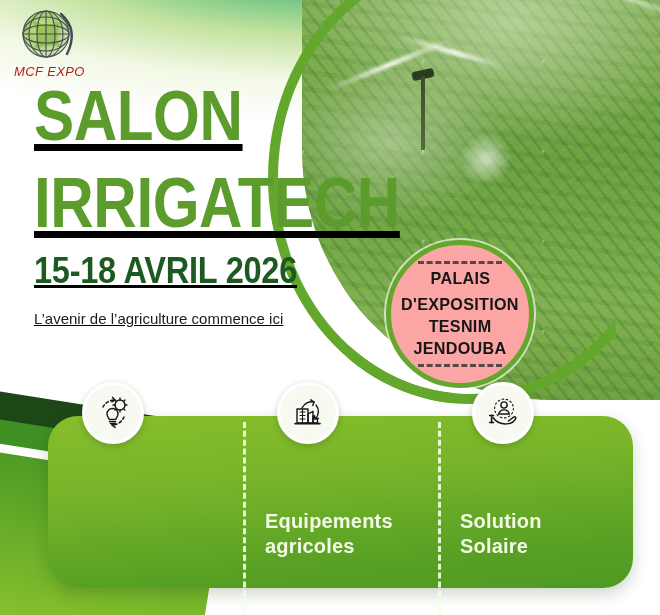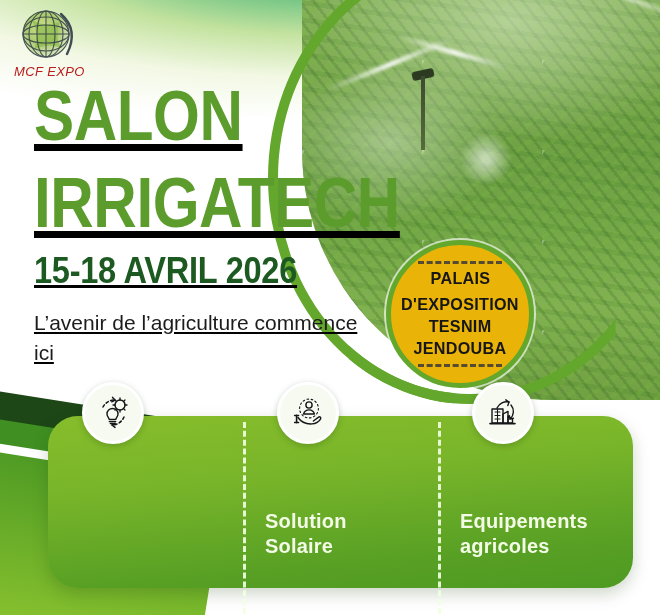--- a/index.html
+++ b/index.html
@@ -120,28 +120,28 @@
   .h-date {
     margin-top:14px;
     font-family:"Liberation Sans Narrow","Liberation Sans", sans-serif;
     font-weight:700; font-size:37px; color:#1d5a22;
     letter-spacing:-0.3px;
     transform:scaleX(0.88);
     transform-origin:left center;
   }
   .h-tag {
     margin-top:16px;
-    font-size:21px; color:#1c1c1c; line-height:1.42; font-weight:400;
+    font-size:15px; color:#1c1c1c; line-height:1.42; font-weight:400;
   }
 
   
   .badge {
     position:absolute; left:386px; top:240px;
     width:148px; height:148px; border-radius:50%;
-    background:#eab308;
+    background:#fca5a5;
     border:5px solid #63a72c;
     display:flex; flex-direction:column;
     align-items:center; justify-content:center;
     text-align:center;
     box-shadow:0 0 0 2px rgba(255,255,255,0.65);
   }
   .badge-rule {
     width:84px; height:0; border-top:3px dashed #3a3a3a; opacity:0.85;
   }
   .badge-text {
@@ -286,48 +286,48 @@
           <path d="M22 7 l-2.4 -2.6 M22 7 l-3.2 1.8" stroke-dasharray="0"></path>
           <path d="M31 24 a13 13 0 0 1 -12 8" stroke-dasharray="2.6 2.4"></path>
           <path d="M19 32 l3 2.4 M19 32 l3.2 -1.6" stroke-dasharray="0"></path>
         </svg>
       </div>
     </div>
 
     <div class="feature">
       <div class="feat-icon">
         <svg width="40" height="40" viewBox="0 0 40 40" fill="none" stroke="#14161a" stroke-width="1.4" stroke-linecap="round" stroke-linejoin="round">
-          <circle cx="21" cy="12" r="3.1"></circle>
-          <path d="M15.6 21 a5.6 5.6 0 0 1 10.8 0z"></path>
-          <circle cx="21" cy="15.5" r="9.4" stroke-width="1.1" stroke-dasharray="1.6 2.6"></circle>
-          <path d="M10 24.5 c3.2 4.6 8 6.8 14 6.4 c4.2 -0.3 7.2 -2.6 8.6 -5.1 c0.7 -1.3 -0.9 -2.6 -2 -1.7 l-5.2 3.9"></path>
-          <path d="M8.6 22.4 v7.2" stroke-width="1.6"></path>
-          <path d="M6.6 22.4 h4 M6.6 29.6 h4" stroke-width="1.5"></path>
-        </svg>
-      </div>
-      <div class="feat-label">Solution Solaire</div>
-    </div>
-
-    <div class="feature">
-      <div class="feat-icon">
-        <svg width="40" height="40" viewBox="0 0 40 40" fill="none" stroke="#14161a" stroke-width="1.4" stroke-linecap="round" stroke-linejoin="round">
           <rect x="9" y="16" width="11" height="14"></rect>
           <g stroke-width="1.05">
             <line x1="12" y1="19" x2="17" y2="19"></line>
             <line x1="12" y1="22.5" x2="17" y2="22.5"></line>
             <line x1="12" y1="26" x2="17" y2="26"></line>
             <line x1="14.5" y1="16" x2="14.5" y2="30"></line>
           </g>
           <path d="M20 30 v-9 l5 -2.6 v11.6z"></path>
           <path d="M25 30 v-7 l4.5 3.2 v3.8z"></path>
           <line x1="7" y1="30.6" x2="32" y2="30.6" stroke-width="1.6"></line>
           <path d="M14 15 a11 11 0 0 1 12 -6" stroke-dasharray="0"></path>
           <path d="M26 9 l-3.2 -2.2 M26 9 l-1.2 3.6"></path>
           <path d="M28 12 a10 10 0 0 1 -1 14"></path>
           <path d="M27 26 l3.4 -0.8 M27 26 l-0.6 -3.4"></path>
         </svg>
       </div>
       <div class="feat-label">Equipements agricoles</div>
     </div>
 
+    <div class="feature">
+      <div class="feat-icon">
+        <svg width="40" height="40" viewBox="0 0 40 40" fill="none" stroke="#14161a" stroke-width="1.4" stroke-linecap="round" stroke-linejoin="round">
+          <circle cx="21" cy="12" r="3.1"></circle>
+          <path d="M15.6 21 a5.6 5.6 0 0 1 10.8 0z"></path>
+          <circle cx="21" cy="15.5" r="9.4" stroke-width="1.1" stroke-dasharray="1.6 2.6"></circle>
+          <path d="M10 24.5 c3.2 4.6 8 6.8 14 6.4 c4.2 -0.3 7.2 -2.6 8.6 -5.1 c0.7 -1.3 -0.9 -2.6 -2 -1.7 l-5.2 3.9"></path>
+          <path d="M8.6 22.4 v7.2" stroke-width="1.6"></path>
+          <path d="M6.6 22.4 h4 M6.6 29.6 h4" stroke-width="1.5"></path>
+        </svg>
+      </div>
+      <div class="feat-label">Solution Solaire</div>
+    </div>
+
   </div>
 
 </div>
 
 </body></html>

